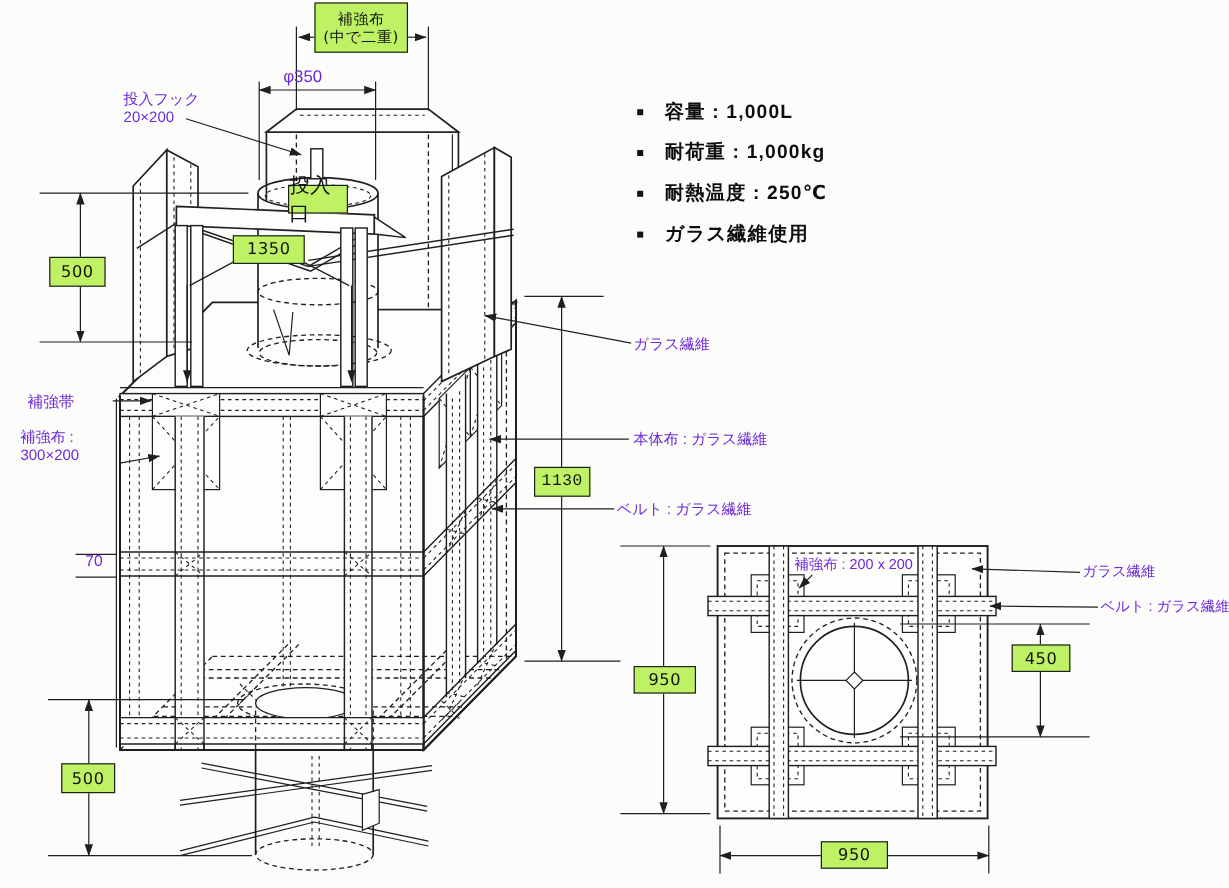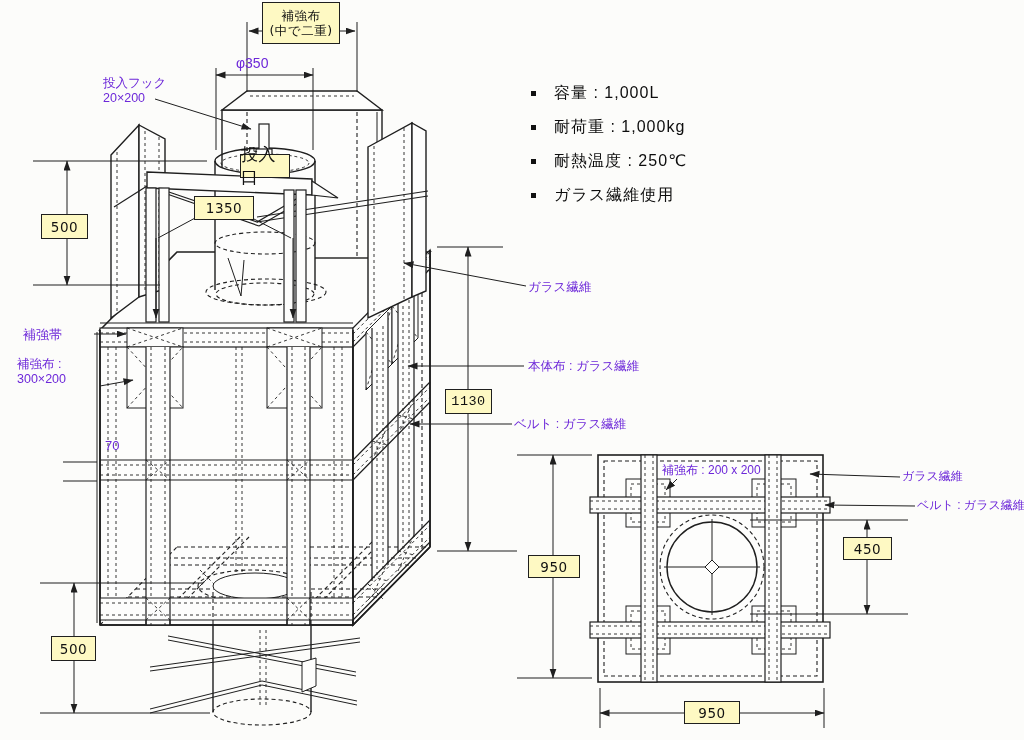--- a/index.html
+++ b/index.html
@@ -5,30 +5,30 @@
   html,body{margin:0;padding:0;}
   body{
     width:1024px;height:740px;position:relative;overflow:hidden;
     background:#fcfcfa;
     font-family:"Liberation Sans","DejaVu Sans",sans-serif;
     color:#1f1f1f;
   }
   svg{position:absolute;left:0;top:0;z-index:1;}
   .lbl{position:absolute;z-index:3;white-space:nowrap;color:#6d28d9;
        font-family:"Liberation Sans","DejaVu Sans",sans-serif;}
-  .dimbox{position:absolute;z-index:3;border:1.5px solid #1f1f1f;background:#fef9c3;
+  .dimbox{position:absolute;z-index:3;border:1.5px solid #1f1f1f;background:#bef264;
        display:flex;align-items:center;justify-content:center;
        font-size:13.5px;color:#111;letter-spacing:0.5px;
        font-family:"DejaVu Sans","Liberation Sans",sans-serif;}
   .two-line{text-align:center;line-height:15px;font-size:12.5px;}
   .left-two{line-height:15px;font-size:12.5px;}
   .spec-list{position:absolute;left:531px;top:83px;z-index:3;}
   .spec-row{display:flex;align-items:flex-start;margin-bottom:15px;height:19px;}
   .spec-dot{width:5px;height:5px;background:#111;margin:8px 18px 0 0;flex:none;}
-  .spec-text{font-size:16px;font-weight:normal;letter-spacing:1px;color:#0d0d0d;}
+  .spec-text{font-size:16px;font-weight:bold;letter-spacing:1px;color:#0d0d0d;}
   
   .s16{stroke:#1f1f1f;stroke-width:1.6;fill:none;}
   .s14{stroke:#1f1f1f;stroke-width:1.4;fill:none;}
   .s12{stroke:#1f1f1f;stroke-width:1.2;fill:none;}
   .s10{stroke:#1f1f1f;stroke-width:1;fill:none;}
   .d{stroke:#1f1f1f;stroke-width:1.1;fill:none;stroke-dasharray:4 3;}
   .d2{stroke:#1f1f1f;stroke-width:0.9;fill:none;stroke-dasharray:3 3;}
   .dim{stroke:#1f1f1f;stroke-width:1;fill:none;}
   .w{fill:#fdfdfc;}
 </style>
@@ -255,21 +255,21 @@
 
 <div class="dimbox" style="left:41px;top:214px;width:45px;height:23px;">500</div>
 
 <div class="lbl" style="left:23px;top:326px;font-size:13px;">補強帯</div>
 
 <div class="lbl left-two" style="left:17px;top:357px;">
   <div>補強布 :</div>
   <div>300×200</div>
 </div>
 
-<div class="lbl" style="left:71px;top:438px;font-size:13px;margin-left:34px;">70</div>
+<div class="lbl" style="left:71px;top:460px;font-size:13px;">70</div>
 
 <div class="dimbox" style="left:51px;top:636px;width:43px;height:23px;">500</div>
 
 <div class="lbl" style="left:528px;top:279px;font-size:12.5px;">ガラス繊維</div>
 
 <div class="lbl" style="left:528px;top:358px;font-size:12.5px;">本体布 : ガラス繊維</div>
 
 <div class="dimbox" style="left:445px;top:389px;width:45px;height:23px;font-family:Liberation Mono, monospace;">1130</div>
 
 <div class="lbl" style="left:514px;top:416px;font-size:12.5px;">ベルト : ガラス繊維</div>

